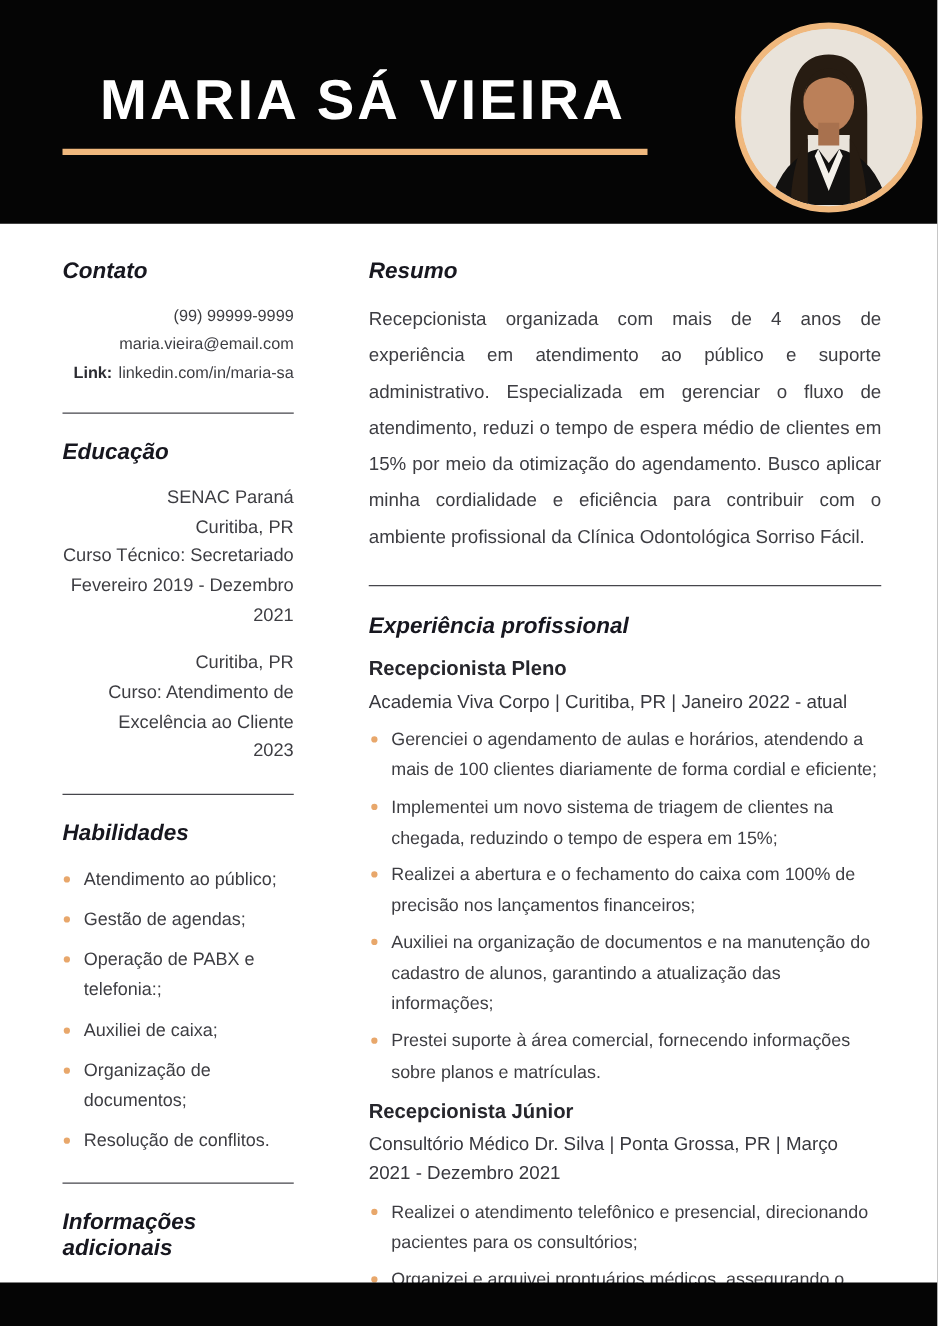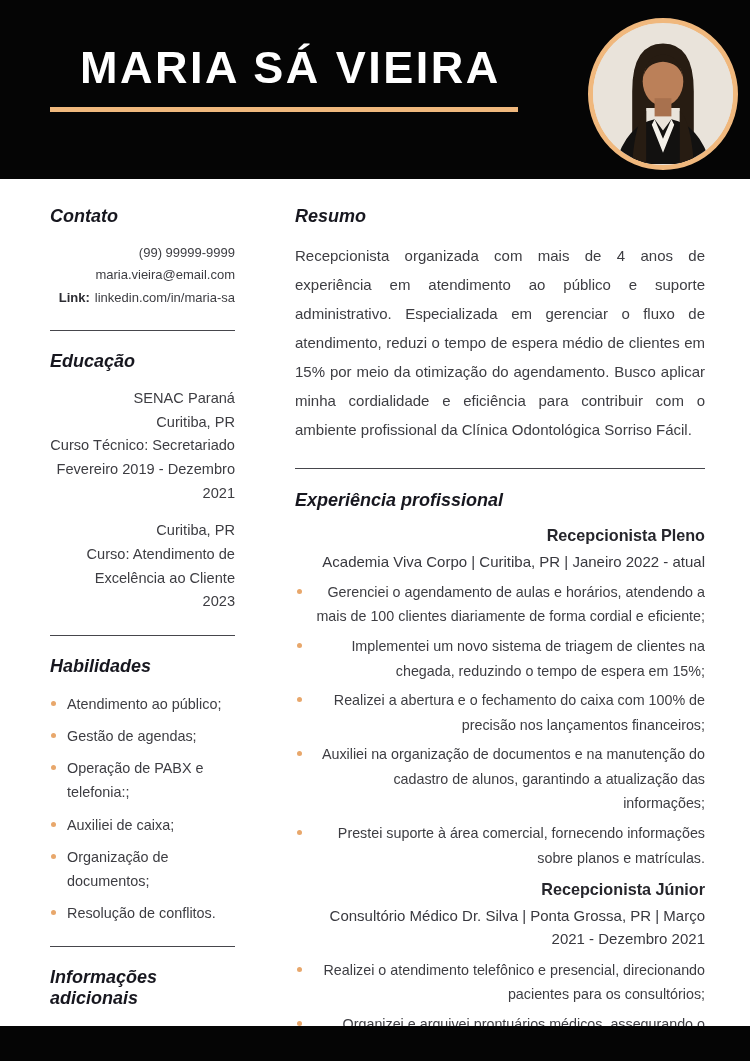--- a/index.html
+++ b/index.html
@@ -18,21 +18,21 @@
     background:#ffffff;
     overflow:hidden;
   }
   
   .header{
     position:relative;
     width:100%;height:179px;
     background:#050505;
   }
   .name{
-    padding:42px 0 0 80px;
+    padding:54px 0 0 80px;
     font-size:45px;
     font-weight:800;
     letter-spacing:2.5px;
     color:#ffffff;
   }
   .name-underline{
     margin:13px 0 0 50px;
     width:468px;height:5px;
     background:var(--accent);
   }
@@ -95,21 +95,21 @@
     border-radius:50%;
     background:var(--bullet);
   }
   
   .summary-text{
     font-size:15px;
     color:var(--body);
     line-height:1.93;
     text-align:justify;
   }
-  .job{margin-bottom:10px;text-align:right;}
+  .job{margin-bottom:10px;}
   .job-title{
     font-size:16.2px;
     font-weight:700;
     color:#26262c;
     margin-bottom:5px;
   }
   .job-meta{
     font-size:15px;
     color:#38383e;
     line-height:1.55;

